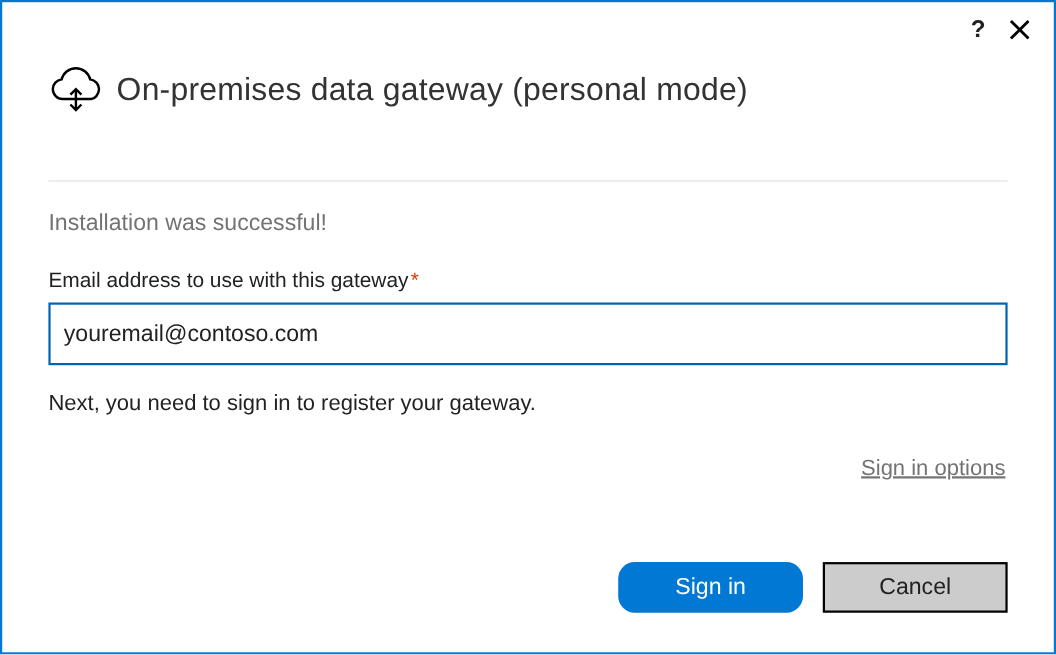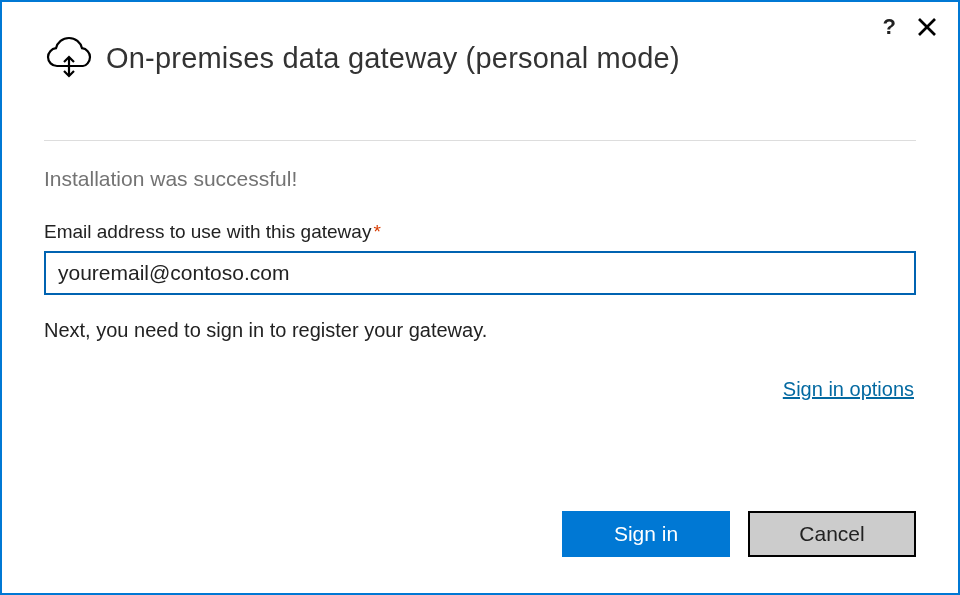--- a/index.html
+++ b/index.html
@@ -40,20 +40,21 @@
       line-height: 1;
       display: flex;
       align-items: center;
     }
     .close-icon svg { display: block; }
     .header {
       display: flex;
       align-items: center;
       gap: 12px;
       padding: 34px 42px 0 42px;
+      margin-top: 24px;
     }
     .cloud-icon svg { display: block; }
     .title {
       font-size: 29px;
       font-weight: 400;
       color: #333;
       letter-spacing: 0.2px;
     }
     .divider {
       margin: 60px 42px 0 42px;
@@ -73,41 +74,41 @@
       color: #222;
       margin-bottom: 8px;
     }
     .required {
       color: #d83b01;
       margin-left: 2px;
       font-size: 19px;
     }
     .email-input {
       width: 100%;
-      height: 44px;
+      height: 57px;
       border: 2px solid #0063b1;
       padding: 6px 12px;
       font-size: 21px;
       font-family: inherit;
       color: #222;
       outline: none;
       background: #fff;
     }
     .next-text {
       font-size: 20px;
       color: #222;
       margin-top: 24px;
     }
     .signin-options-row {
       text-align: right;
       margin-top: 36px;
       padding-right: 2px;
     }
     .signin-options-link {
-      color: #0369a1;
+      color: #737373;
       font-size: 20px;
       text-decoration: underline;
       cursor: pointer;
     }
     .button-row {
       position: absolute;
       bottom: 36px;
       right: 42px;
       display: flex;
       gap: 18px;
@@ -119,20 +120,21 @@
       font-family: inherit;
       border: none;
       cursor: pointer;
       display: flex;
       align-items: center;
       justify-content: center;
     }
     .btn-primary {
       background: #0078d4;
       color: #fff;
+      border-radius: 15px;
     }
     .btn-secondary {
       background: #cccccc;
       color: #222;
       border: 2px solid #000000;
     }
   </style>
 </head>
 <body>
 

